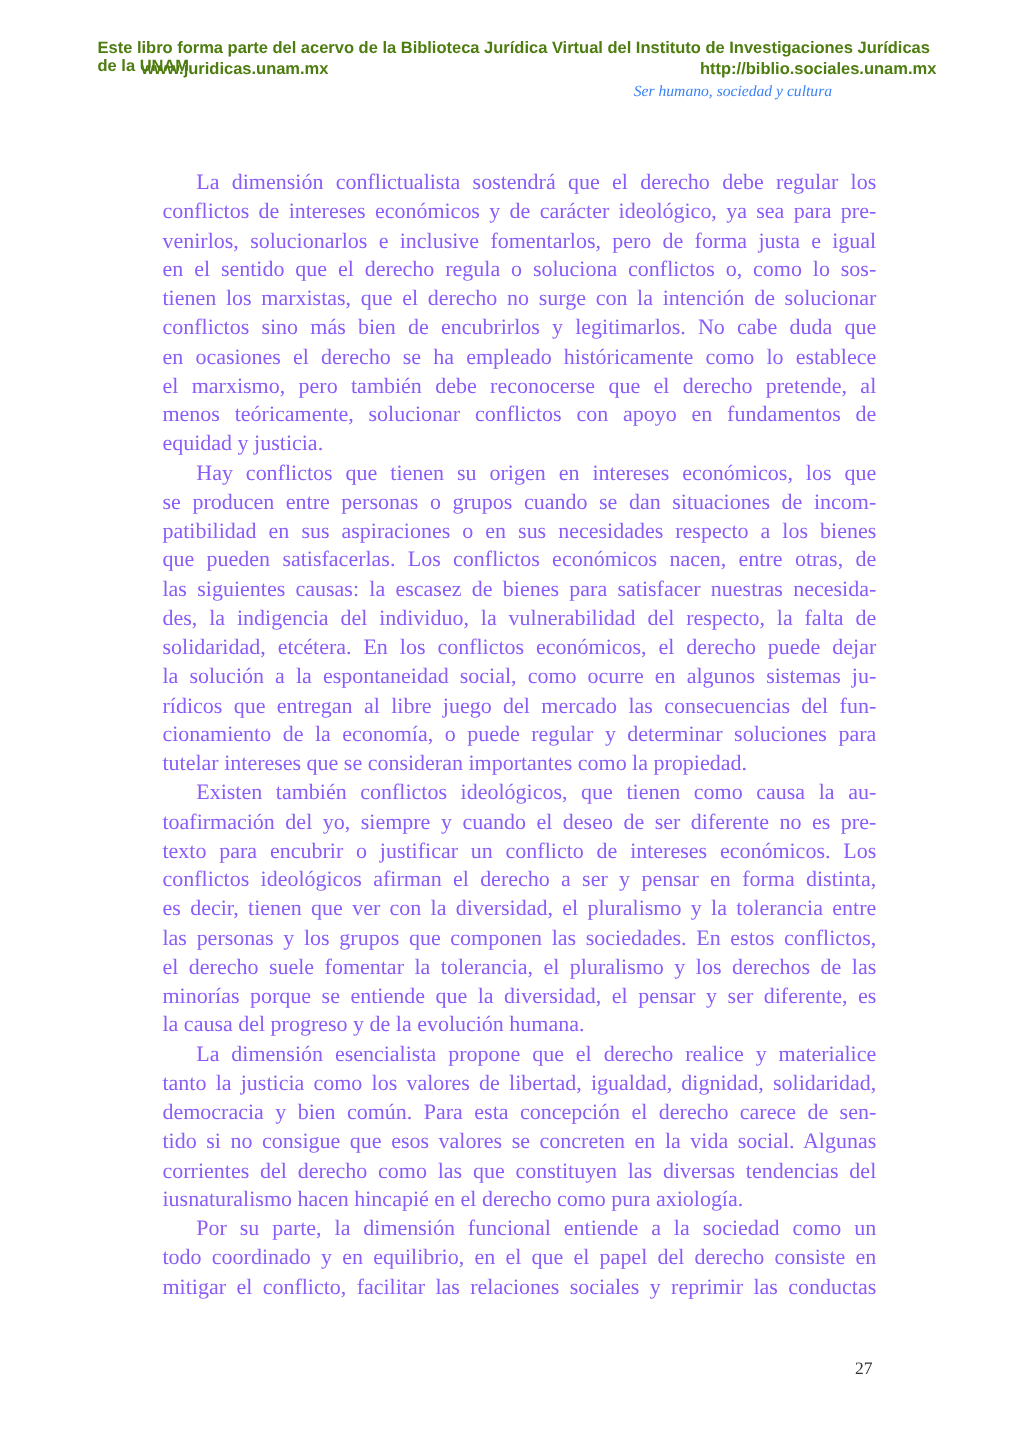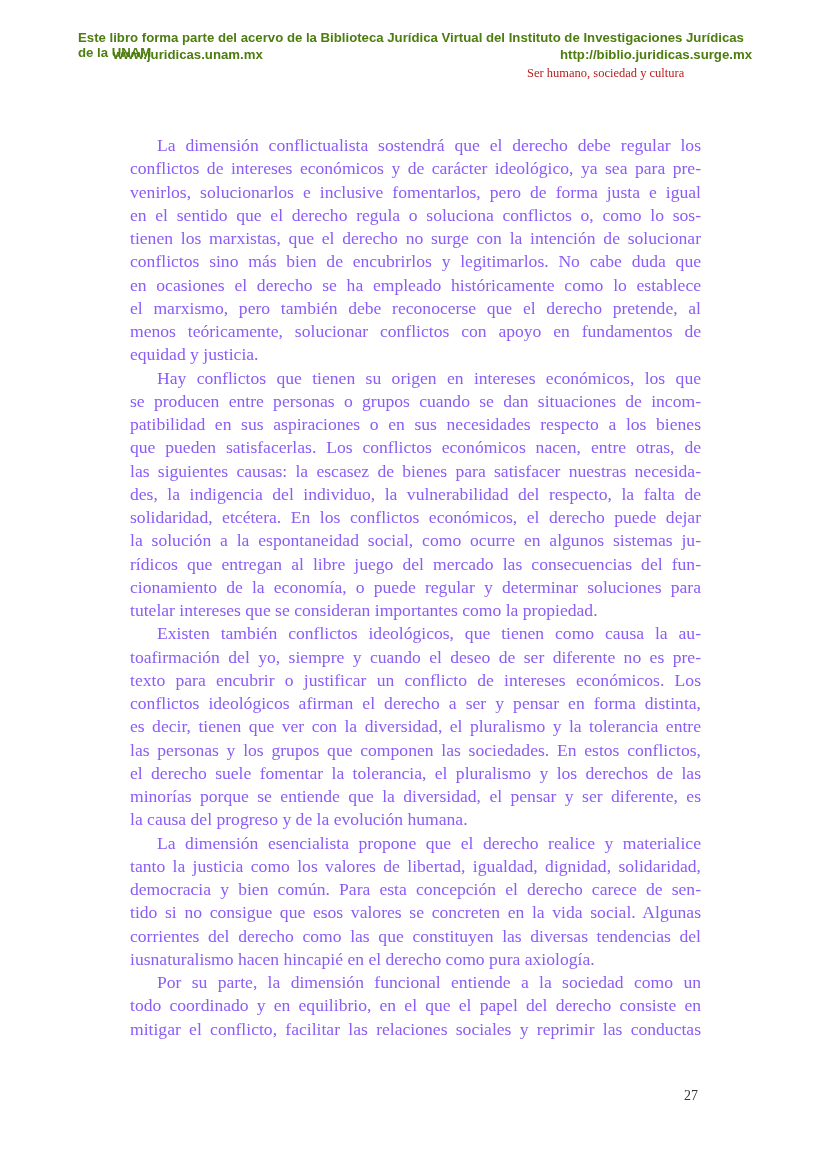--- a/index.html
+++ b/index.html
@@ -1,33 +1,33 @@
 <!DOCTYPE html>
 <html><head>
 <meta charset="utf-8">
 <style>
   html, body { margin: 0; padding: 0; background: #ffffff; }
   body { width: 828px; height: 1165px; position: relative; overflow: hidden; }
   .hdr { position: absolute; font-family: Liberation Sans, sans-serif; color: #4d7c0f; font-weight: bold; font-size: 13.2px; }
   .hdr-line1 { left: 78px; top: 30px; width: 680px; }
   .hdr-url-left { left: 113px; top: 47px; }
   .hdr-url-right { left: 560px; top: 47px; }
-  .running-head { position: absolute; left: 527px; top: 66px; font-family: "Liberation Serif", serif; font-size: 12.5px; color: #b91c1c; }
+  .running-head { position: absolute; left: 507px; top: 66px; font-family: "Liberation Serif", serif; font-size: 12.5px; color: #3b82f6; font-style: italic; }
   .body-text { position: absolute; left: 130px; top: 134px; width: 571px; font-family: "Liberation Serif", "DejaVu Serif", serif; font-size: 17.6px; line-height: 23.25px; color: #8b5cf6; }
   .line { display: block; white-space: nowrap; text-align: justify; text-align-last: justify; }
   .line.last { text-align-last: left; }
   .line.indent { padding-left: 27px; }
   .page-number { position: absolute; left: 684px; top: 1088px; font-family: "Liberation Serif", serif; font-size: 14px; color: #333; text-align: right; }
 </style>
 </head>
 <body>
 
 <div class="hdr hdr-line1">Este libro forma parte del acervo de la Biblioteca Jurídica Virtual del Instituto de Investigaciones Jurídicas de la UNAM</div>
 <div class="hdr hdr-url-left">www.juridicas.unam.mx</div>
-<div class="hdr hdr-url-right">http://biblio.juridicas.surge.mx</div>
+<div class="hdr hdr-url-right">http://biblio.sociales.unam.mx</div>
 <div class="running-head">Ser humano, sociedad y cultura</div>
 
 <div class="body-text" id="body">
     <div>
       <span class="line indent">La dimensión conflictualista sostendrá que el derecho debe regular los</span>
       <span class="line">conflictos de intereses económicos y de carácter ideológico, ya sea para pre-</span>
       <span class="line">venirlos, solucionarlos e inclusive fomentarlos, pero de forma justa e igual</span>
       <span class="line">en el sentido que el derecho regula o soluciona conflictos o, como lo sos-</span>
       <span class="line">tienen los marxistas, que el derecho no surge con la intención de solucionar</span>
       <span class="line">conflictos sino más bien de encubrirlos y legitimarlos. No cabe duda que</span>

